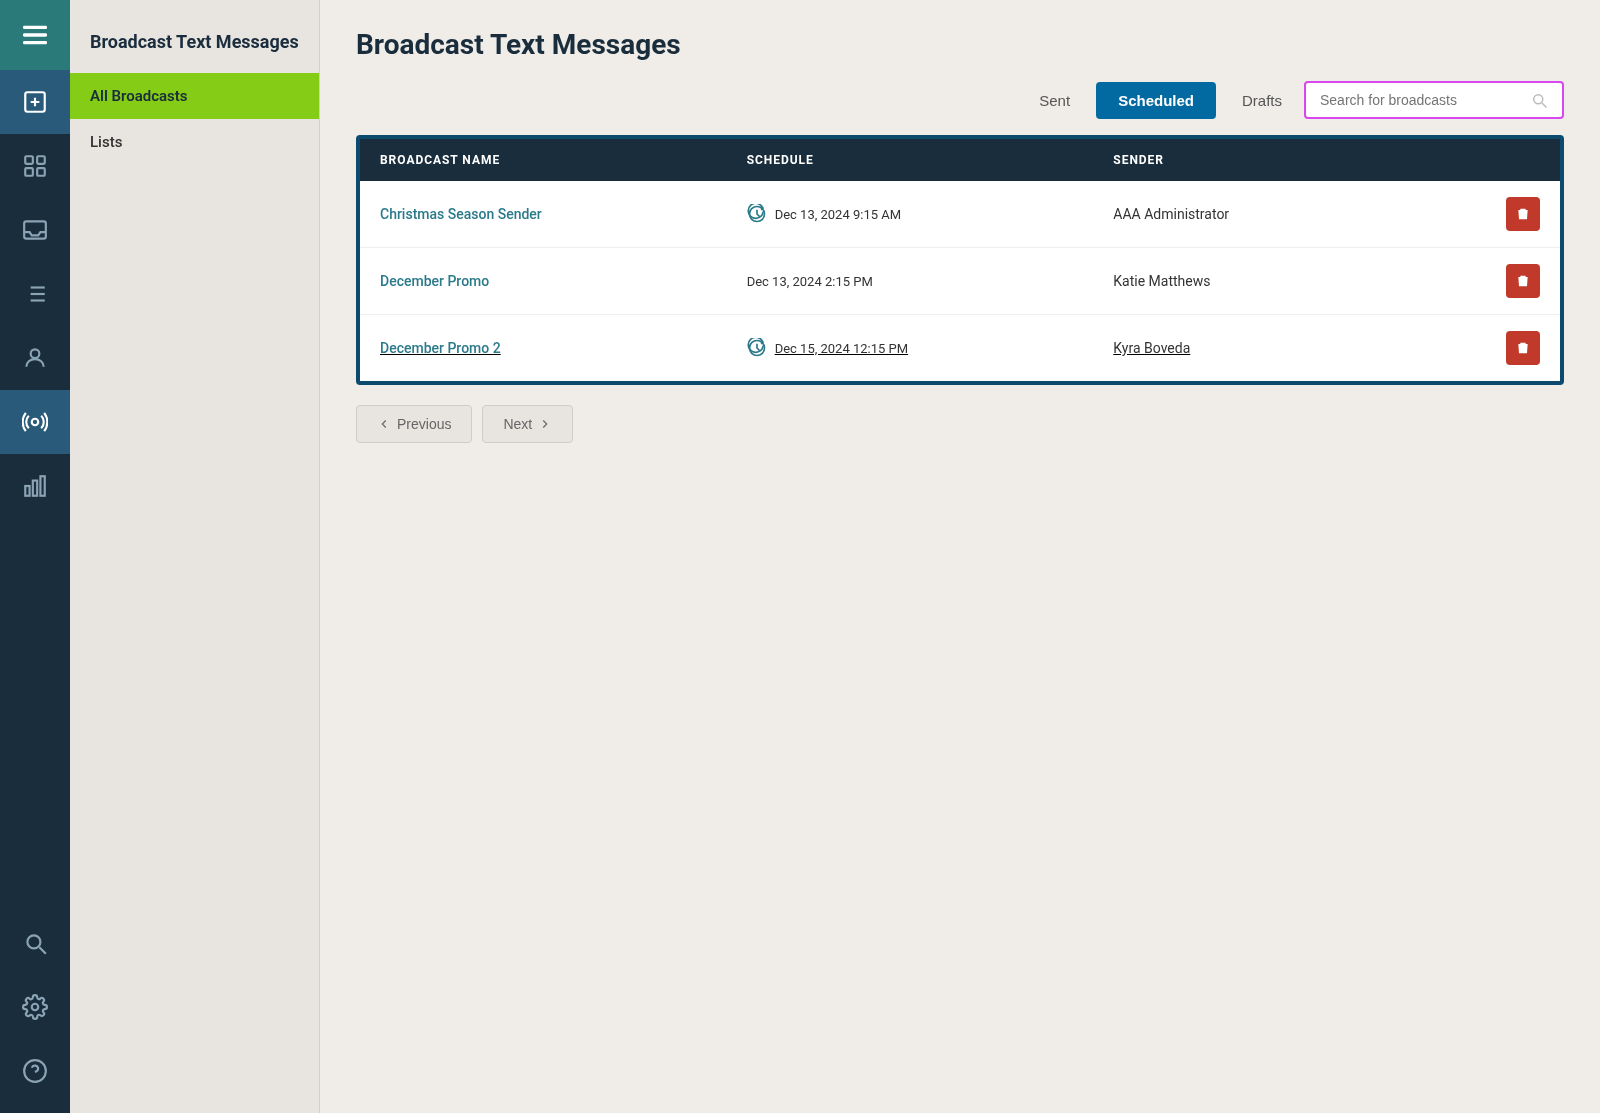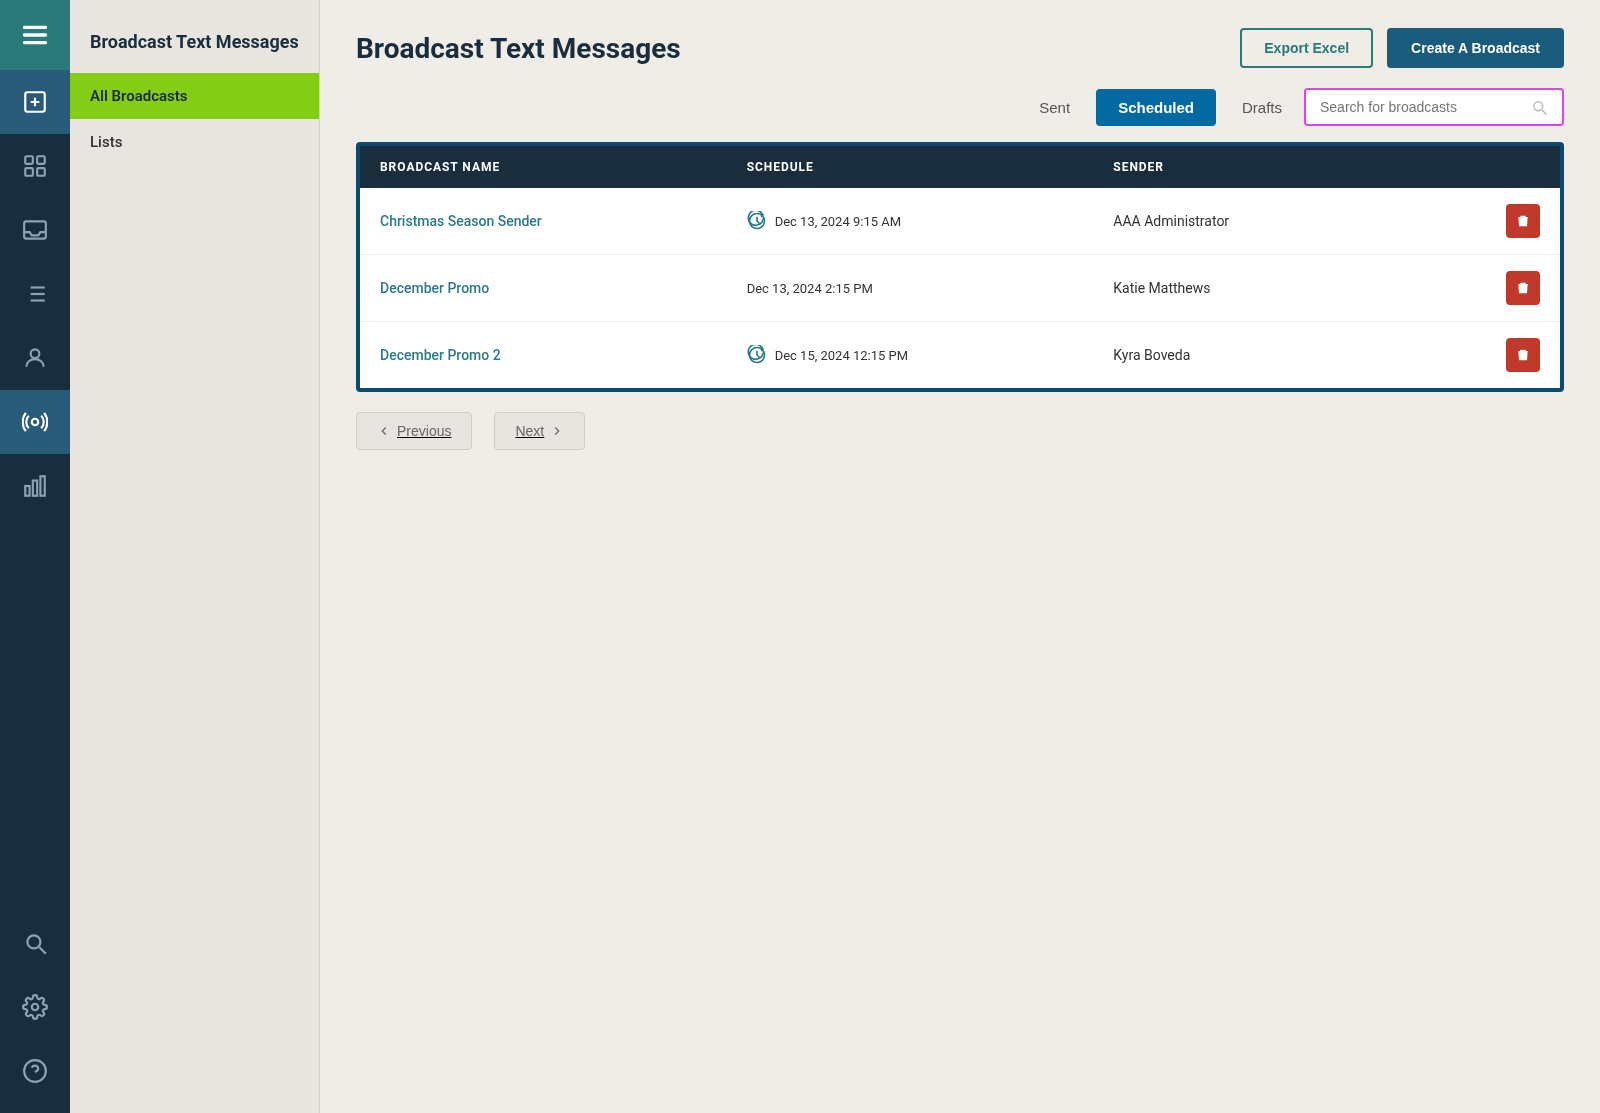--- a/index.html
+++ b/index.html
@@ -183,21 +183,21 @@
       text-transform: uppercase;
     }
     .table-row {
       display: grid;
       grid-template-columns: 2fr 2fr 2fr 60px;
       padding: 16px 20px;
       background: white;
       border-bottom: 1px solid #eee;
       align-items: center;
     }
-    .table-row:last-child { border-bottom: none; }
+    .table-row:last-child { border-bottom: none; text-decoration: underline; }
     .cell-name {
       color: #2a7a8a;
       font-size: 14px;
       font-weight: 500;
       cursor: pointer;
       text-decoration: none;
     }
     .cell-schedule {
       display: flex;
       align-items: center;
@@ -229,23 +229,22 @@
       align-items: center;
       justify-content: center;
       cursor: pointer;
       color: white;
     }
     .delete-btn svg { width: 16px; height: 16px; fill: white; }
 
     
     .pagination {
       display: flex;
-      gap: 22px;
+      gap: 10px;
       margin-top: 20px;
-      text-decoration: underline;
     }
     .page-btn {
       display: flex;
       align-items: center;
       gap: 6px;
       padding: 10px 20px;
       background: #e8e4df;
       border: 1px solid #d0ccc8;
       border-radius: 4px;
       font-size: 14px;
@@ -352,24 +351,20 @@
 
 <aside class="sidebar">
   <div class="sidebar-title">Broadcast Text Messages</div>
   <div class="sidebar-item active">All Broadcasts</div>
   <div class="sidebar-item">Lists</div>
 </aside>
 
 <main class="main">
   <div class="main-header">
     <h1 class="main-title">Broadcast Text Messages</h1>
-    <div class="header-buttons">
-      <button class="btn-export">Export Excel</button>
-      <button class="btn-create">Create A Broadcast</button>
-    </div>
   </div>
 
   <div class="content">
     <div class="tabs-and-search">
       <div class="tabs">
         <button class="tab">Sent</button>
         <button class="tab active">Scheduled</button>
         <button class="tab">Drafts</button>
       </div>
       <div class="search-box">

